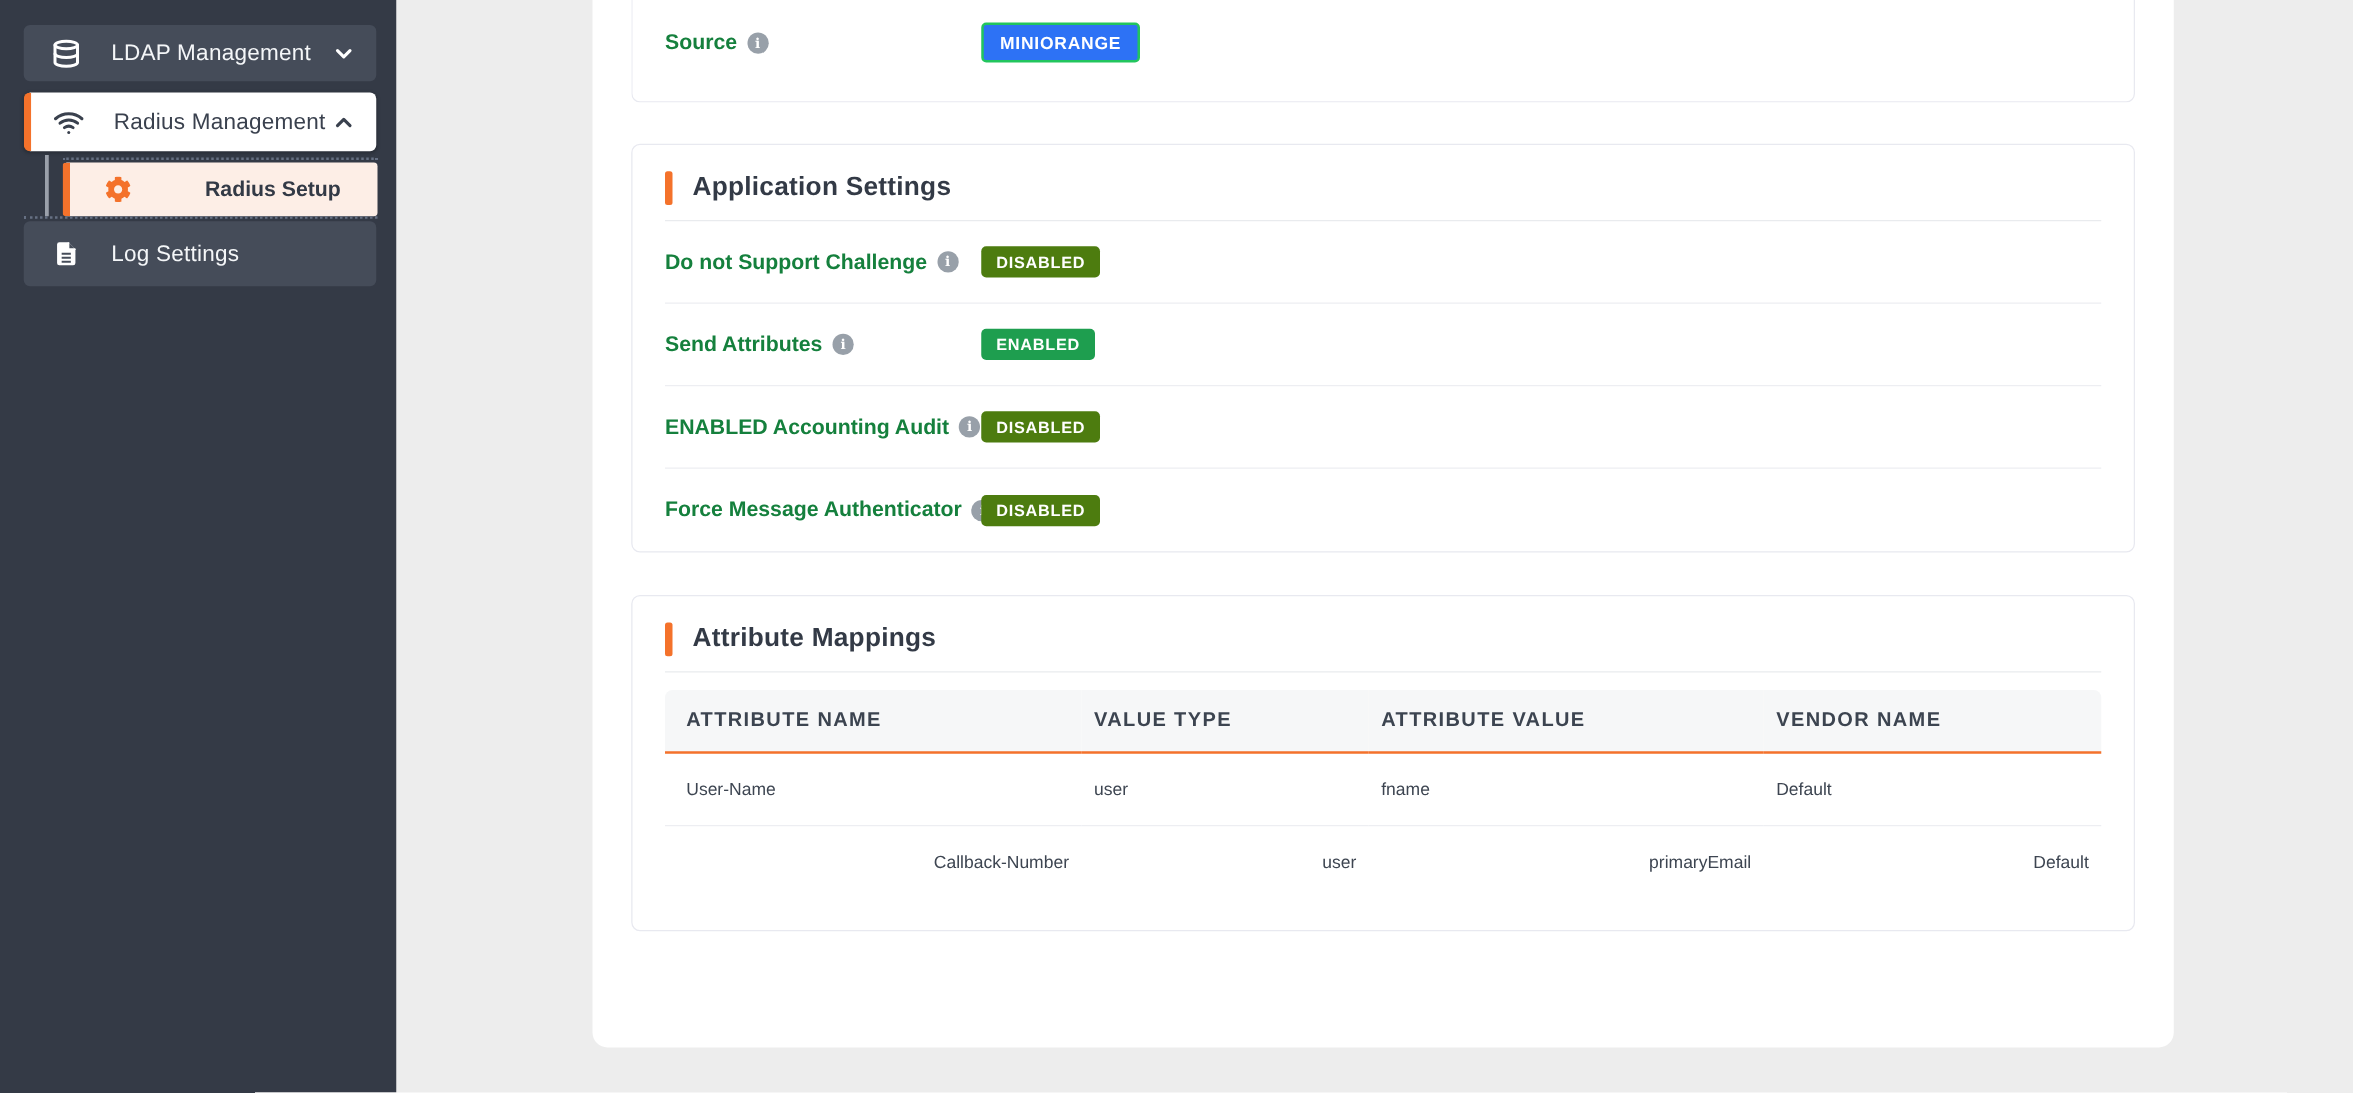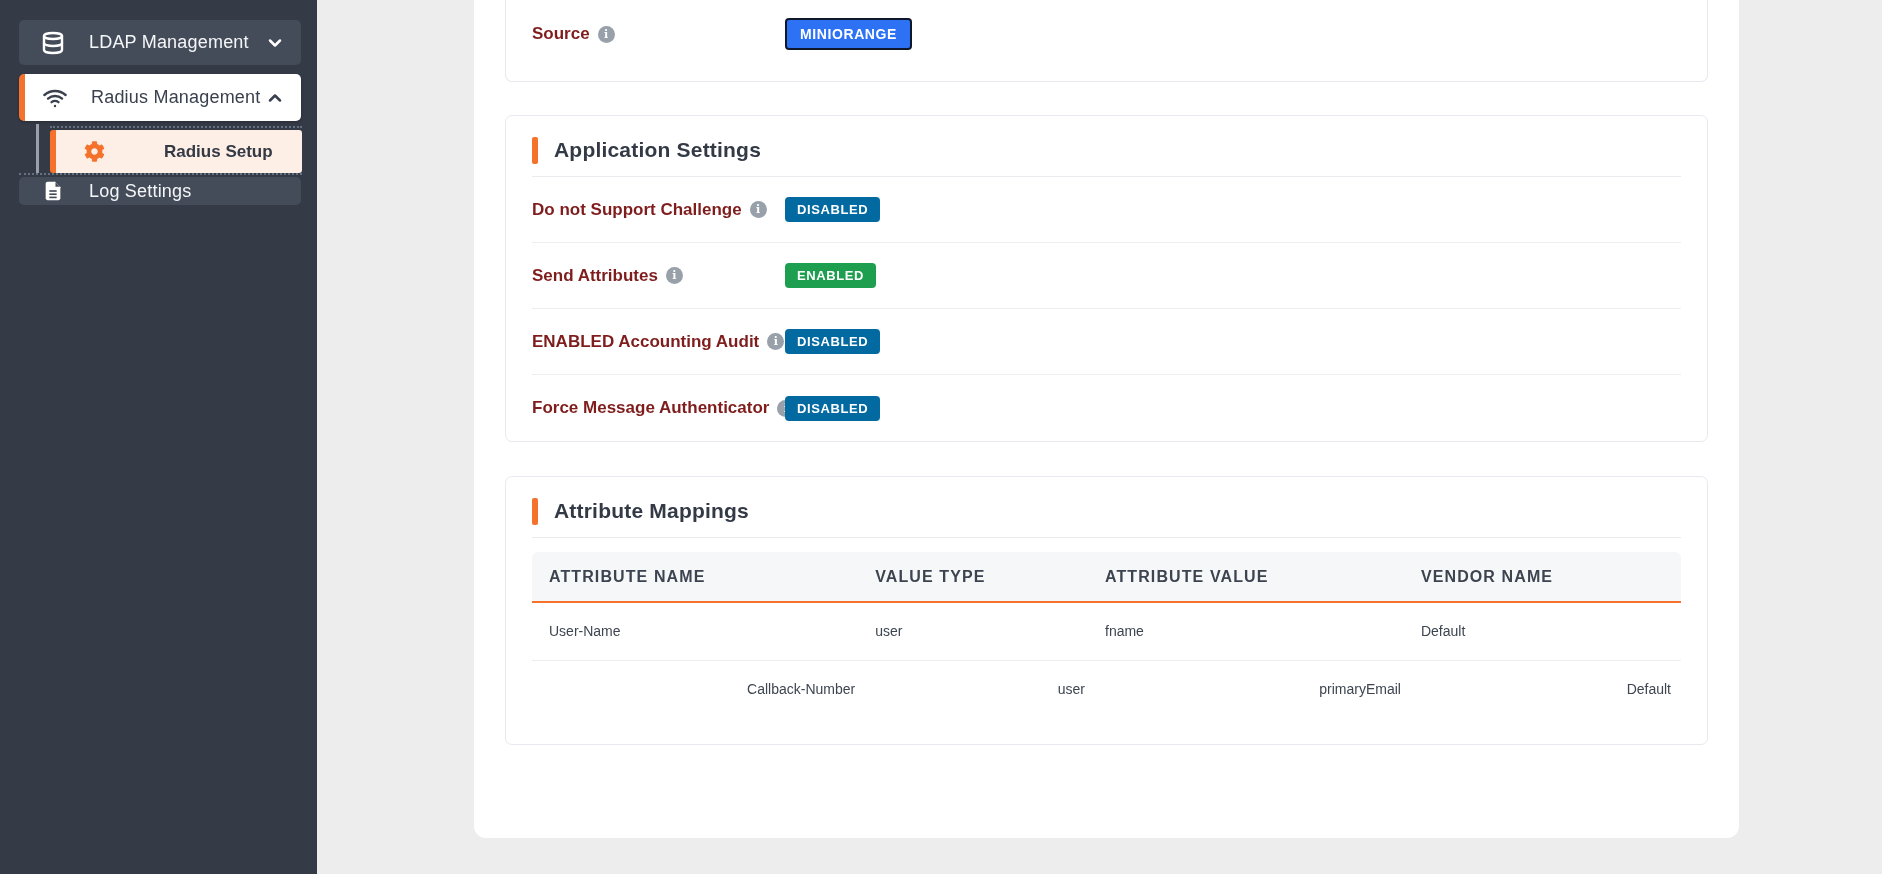--- a/index.html
+++ b/index.html
@@ -25,21 +25,21 @@
   .nav-item .nav-label { margin-left:24px; flex:1 1 auto; letter-spacing:0.2px; }
   .nav-item .chev { width:20px; height:20px; margin-right:16px; flex:0 0 auto; }
 
   .item-ldap { top:20px; }
   .item-radius-mgmt {
     top:74px; height:47px; background:#ffffff; color:#3a414e;
     border-left:6px solid #f4722b; border-radius:5px;
     box-shadow:0 1px 3px rgba(0,0,0,0.25);
   }
   .item-radius-mgmt .nav-ico { margin-left:18px; }
-  .item-log { top:177px; height:28px; }
+  .item-log { top:177px; height:52px; }
 
   .dotted-sep { position:absolute; border-top:2px dotted #667083; }
   .sep-1 { left:50px; width:252px; top:126px; }
   .sep-2 { left:19px; width:283px; top:173px; }
 
   .guide-line { position:absolute; left:36px; top:124px; width:3px; height:49px; background:#9aa0aa; }
 
   .submenu-item {
     position:absolute; left:50px; top:130px; width:252px; height:43px;
     background:#fdeee6; border-left:6px solid #f4722b; border-radius:3px;
@@ -67,36 +67,36 @@
   .card-head h2 { font-size:21px; font-weight:700; color:#333a46; margin-left:16px; letter-spacing:0.2px; }
   .head-divider { border-top:1px solid #e9ebee; margin-top:12px; }
 
   .settings-row {
     display:grid; grid-template-columns:253px 1fr; align-items:center;
     height:66px; border-bottom:1px solid #edeef2;
   }
   .settings-row.last { border-bottom:none; }
   .card-source .settings-row { height:30px; border-bottom:none; }
 
-  .slabel { display:flex; align-items:center; font-size:17px; font-weight:700; color:#7f1d1d; white-space:nowrap; }
+  .slabel { display:flex; align-items:center; font-size:17px; font-weight:700; color:#15803d; white-space:nowrap; }
   .info-icon {
     width:17px; height:17px; margin-left:8px; border-radius:50%;
     background:#98a0a9; color:#ffffff; font-size:11px; font-weight:700;
     display:inline-flex; align-items:center; justify-content:center;
     font-family:"DejaVu Serif", serif; flex:0 0 auto;
   }
   .info-icon::after { content:"i"; }
 
   .badge {
     display:inline-block; color:#ffffff; font-size:13px; font-weight:700;
     letter-spacing:0.6px; padding:6px 12px; border-radius:4px; line-height:1;
   }
-  .badge-red   { background:#0369a1; }
+  .badge-red   { background:#4d7c0f; }
   .badge-green { background:#1e9e4f; }
-  .badge-blue  { background:#2d72f5; border:2px solid #0f172a; padding:7px 13px; font-size:14px; }
+  .badge-blue  { background:#2d72f5; border:2px solid #22c55e; padding:7px 13px; font-size:14px; }
 
   
   .attr-table { width:100%; border-collapse:collapse; margin-top:14px; }
   .attr-table thead th {
     background:#f6f7f8; text-align:left;
     font-size:16px; font-weight:700; color:#3c4450; letter-spacing:1.1px;
     height:50px; padding:0 10px; border-bottom:2px solid #f4722b;
   }
   .attr-table thead th:first-child { padding-left:17px; border-radius:6px 0 0 0; }
   .attr-table thead th:last-child  { border-radius:0 6px 0 0; }

